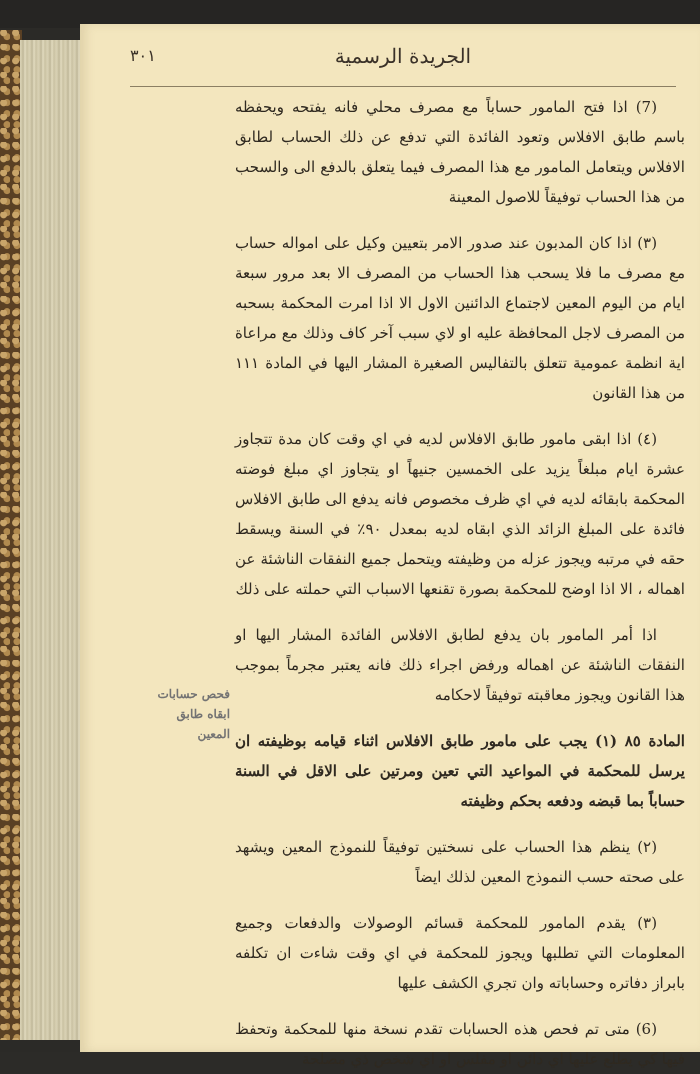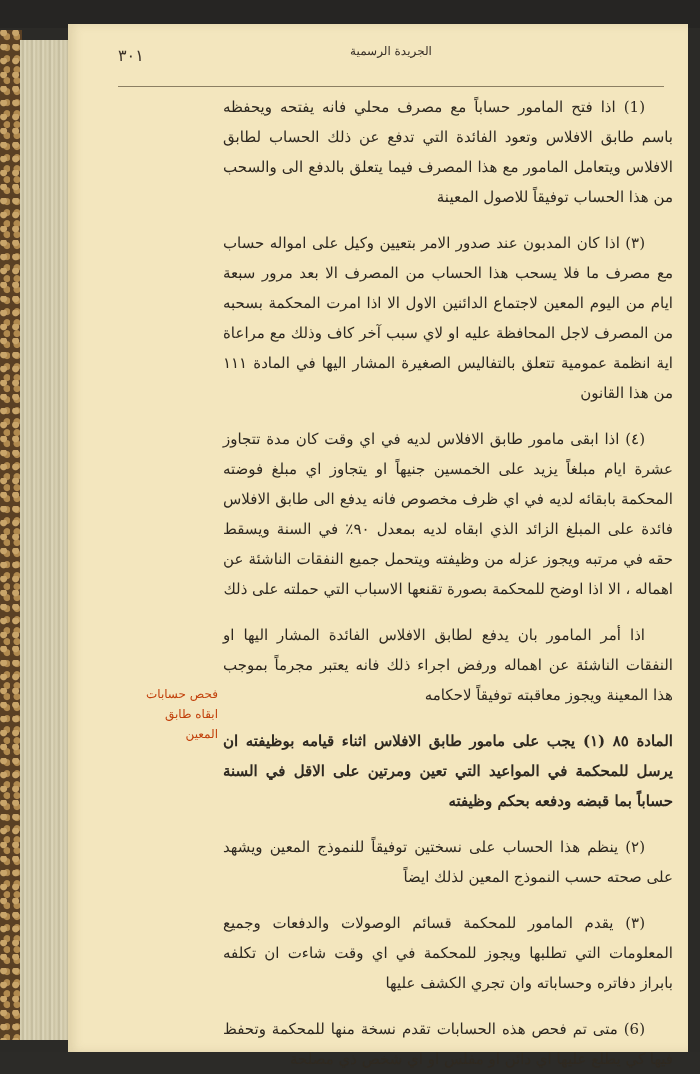--- a/index.html
+++ b/index.html
@@ -18,50 +18,50 @@
     background-size: 12px 14px, 10px 11px, auto;
   }
   .cover-top-dark { position:absolute; left:0; top:0; width:700px; height:28px; background:#262523; }
   .page-stack {
     position: absolute; left: 20px; top: 40px; width: 60px; height: 1000px;
     background: repeating-linear-gradient(90deg,
       #d9d2b6 0px, #cfc7a8 2px, #bdb597 3px, #e2dbbf 5px, #c9c1a2 7px, #d8d0b2 9px);
     border-right: 1px solid #a9a184;
   }
   .page {
-    position: absolute; left: 68px; top: 24px; width: 620px; height: 1028px;
+    position: absolute; left: 80px; top: 24px; width: 620px; height: 1028px;
     background: #f3e6be;
     box-shadow: inset 6px 0 10px rgba(120,100,60,0.15);
   }
   .bottom-dark { position:absolute; left:0; top:1052px; width:700px; height:22px; background:#2c2b28; }
 
   .header {
     position: absolute; left: 50px; right: 24px; top: 0; height: 62px;
     border-bottom: 1px solid #8b7f63;
     direction: rtl;
   }
   .page-number {
     position: absolute; left: 0; top: 22px; font-size: 16px; color: #3a3128;
     direction: rtl;
   }
   .journal-title {
     position: absolute; left: 0; right: 0; top: 20px; text-align: center;
-    font-size: 12px; color: #3a3128;
+    font-size: 20px; color: #3a3128;
   }
   .content {
     position: absolute; left: 155px; width: 450px; top: 68px;
     direction: rtl; text-align: justify;
     color: #2f2920; font-size: 15px; line-height: 30px;
   }
   .para { margin: 0 0 16px 0; text-indent: 28px; }
   .para.noindent { text-indent: 0; font-weight: bold; }
   .margin-note {
     position: absolute; left: 65px; width: 85px; top: 660px;
     direction: rtl; text-align: right;
-    font-size: 12px; line-height: 20px; color: #c2410c;
+    font-size: 12px; line-height: 20px; color: #737373; font-weight: bold;
   }
 </style>
 </head>
 <body>
 
 <div class="cover-top-dark"></div>
 <div class="cover-left"></div>
 <div class="page-stack"></div>
 <div class="bottom-dark"></div>
 
@@ -71,22 +71,22 @@
     <div class="journal-title">الجريدة الرسمية</div>
   </div>
 
   <div class="margin-note">
     <div>فحص حسابات</div>
     <div>ابقاه طابق</div>
     <div>المعين</div>
   </div>
 
   <div class="content">
-    <p class="para">(1)  اذا فتح المامور حساباً مع مصرف محلي فانه يفتحه ويحفظه باسم طابق الافلاس وتعود الفائدة التي تدفع عن ذلك الحساب لطابق الافلاس ويتعامل المامور مع هذا المصرف فيما يتعلق بالدفع الى والسحب من هذا الحساب توفيقاً للاصول المعينة</p>
+    <p class="para">(7)  اذا فتح المامور حساباً مع مصرف محلي فانه يفتحه ويحفظه باسم طابق الافلاس وتعود الفائدة التي تدفع عن ذلك الحساب لطابق الافلاس ويتعامل المامور مع هذا المصرف فيما يتعلق بالدفع الى والسحب من هذا الحساب توفيقاً للاصول المعينة</p>
     <p class="para">(٣)  اذا كان المدبون عند صدور الامر بتعيين وكيل على امواله حساب مع مصرف ما فلا يسحب هذا الحساب من المصرف الا بعد مرور سبعة ايام من اليوم المعين لاجتماع الدائنين الاول الا اذا امرت المحكمة بسحبه من المصرف لاجل المحافظة عليه او لاي سبب آخر كاف وذلك مع مراعاة اية انظمة عمومية تتعلق بالتفاليس الصغيرة المشار اليها في المادة ١١١ من هذا القانون</p>
     <p class="para">(٤)  اذا ابقى مامور طابق الافلاس لديه في اي وقت كان مدة تتجاوز عشرة ايام مبلغاً يزيد على الخمسين جنيهاً او يتجاوز اي مبلغ فوضته المحكمة بابقائه لديه في اي ظرف مخصوص فانه يدفع الى طابق الافلاس فائدة على المبلغ الزائد الذي ابقاه لديه بمعدل ٩٠٪ في السنة ويسقط حقه في مرتبه ويجوز عزله من وظيفته ويتحمل جميع النفقات الناشئة عن اهماله ، الا اذا اوضح للمحكمة بصورة تقنعها الاسباب التي حملته على ذلك</p>
-    <p class="para">اذا أمر المامور بان يدفع لطابق الافلاس الفائدة المشار اليها او النفقات الناشئة عن اهماله ورفض اجراء ذلك فانه يعتبر مجرماً بموجب هذا المعينة ويجوز معاقبته توفيقاً لاحكامه</p>
+    <p class="para">اذا أمر المامور بان يدفع لطابق الافلاس الفائدة المشار اليها او النفقات الناشئة عن اهماله ورفض اجراء ذلك فانه يعتبر مجرماً بموجب هذا القانون ويجوز معاقبته توفيقاً لاحكامه</p>
     <p class="para noindent">المادة ٨٥ (١)  يجب على مامور طابق الافلاس اثناء قيامه بوظيفته ان يرسل للمحكمة في المواعيد التي تعين ومرتين على الاقل في السنة حساباً بما قبضه ودفعه بحكم وظيفته</p>
     <p class="para">(٢)  ينظم هذا الحساب على نسختين توفيقاً للنموذج المعين ويشهد على صحته حسب النموذج المعين لذلك ايضاً</p>
     <p class="para">(٣)  يقدم المامور للمحكمة قسائم الوصولات والدفعات وجميع المعلومات التي تطلبها ويجوز للمحكمة في اي وقت شاءت ان تكلفه بابراز دفاتره وحساباته وان تجري الكشف عليها</p>
     <p class="para">(6)  متى تم فحص هذه الحسابات تقدم نسخة منها للمحكمة وتحفظ فيها كي يطلع عليها اي دائن او مفلس او اي شخص ذي مصلحة</p>
   </div>
 </div>
 
 </body></html>

